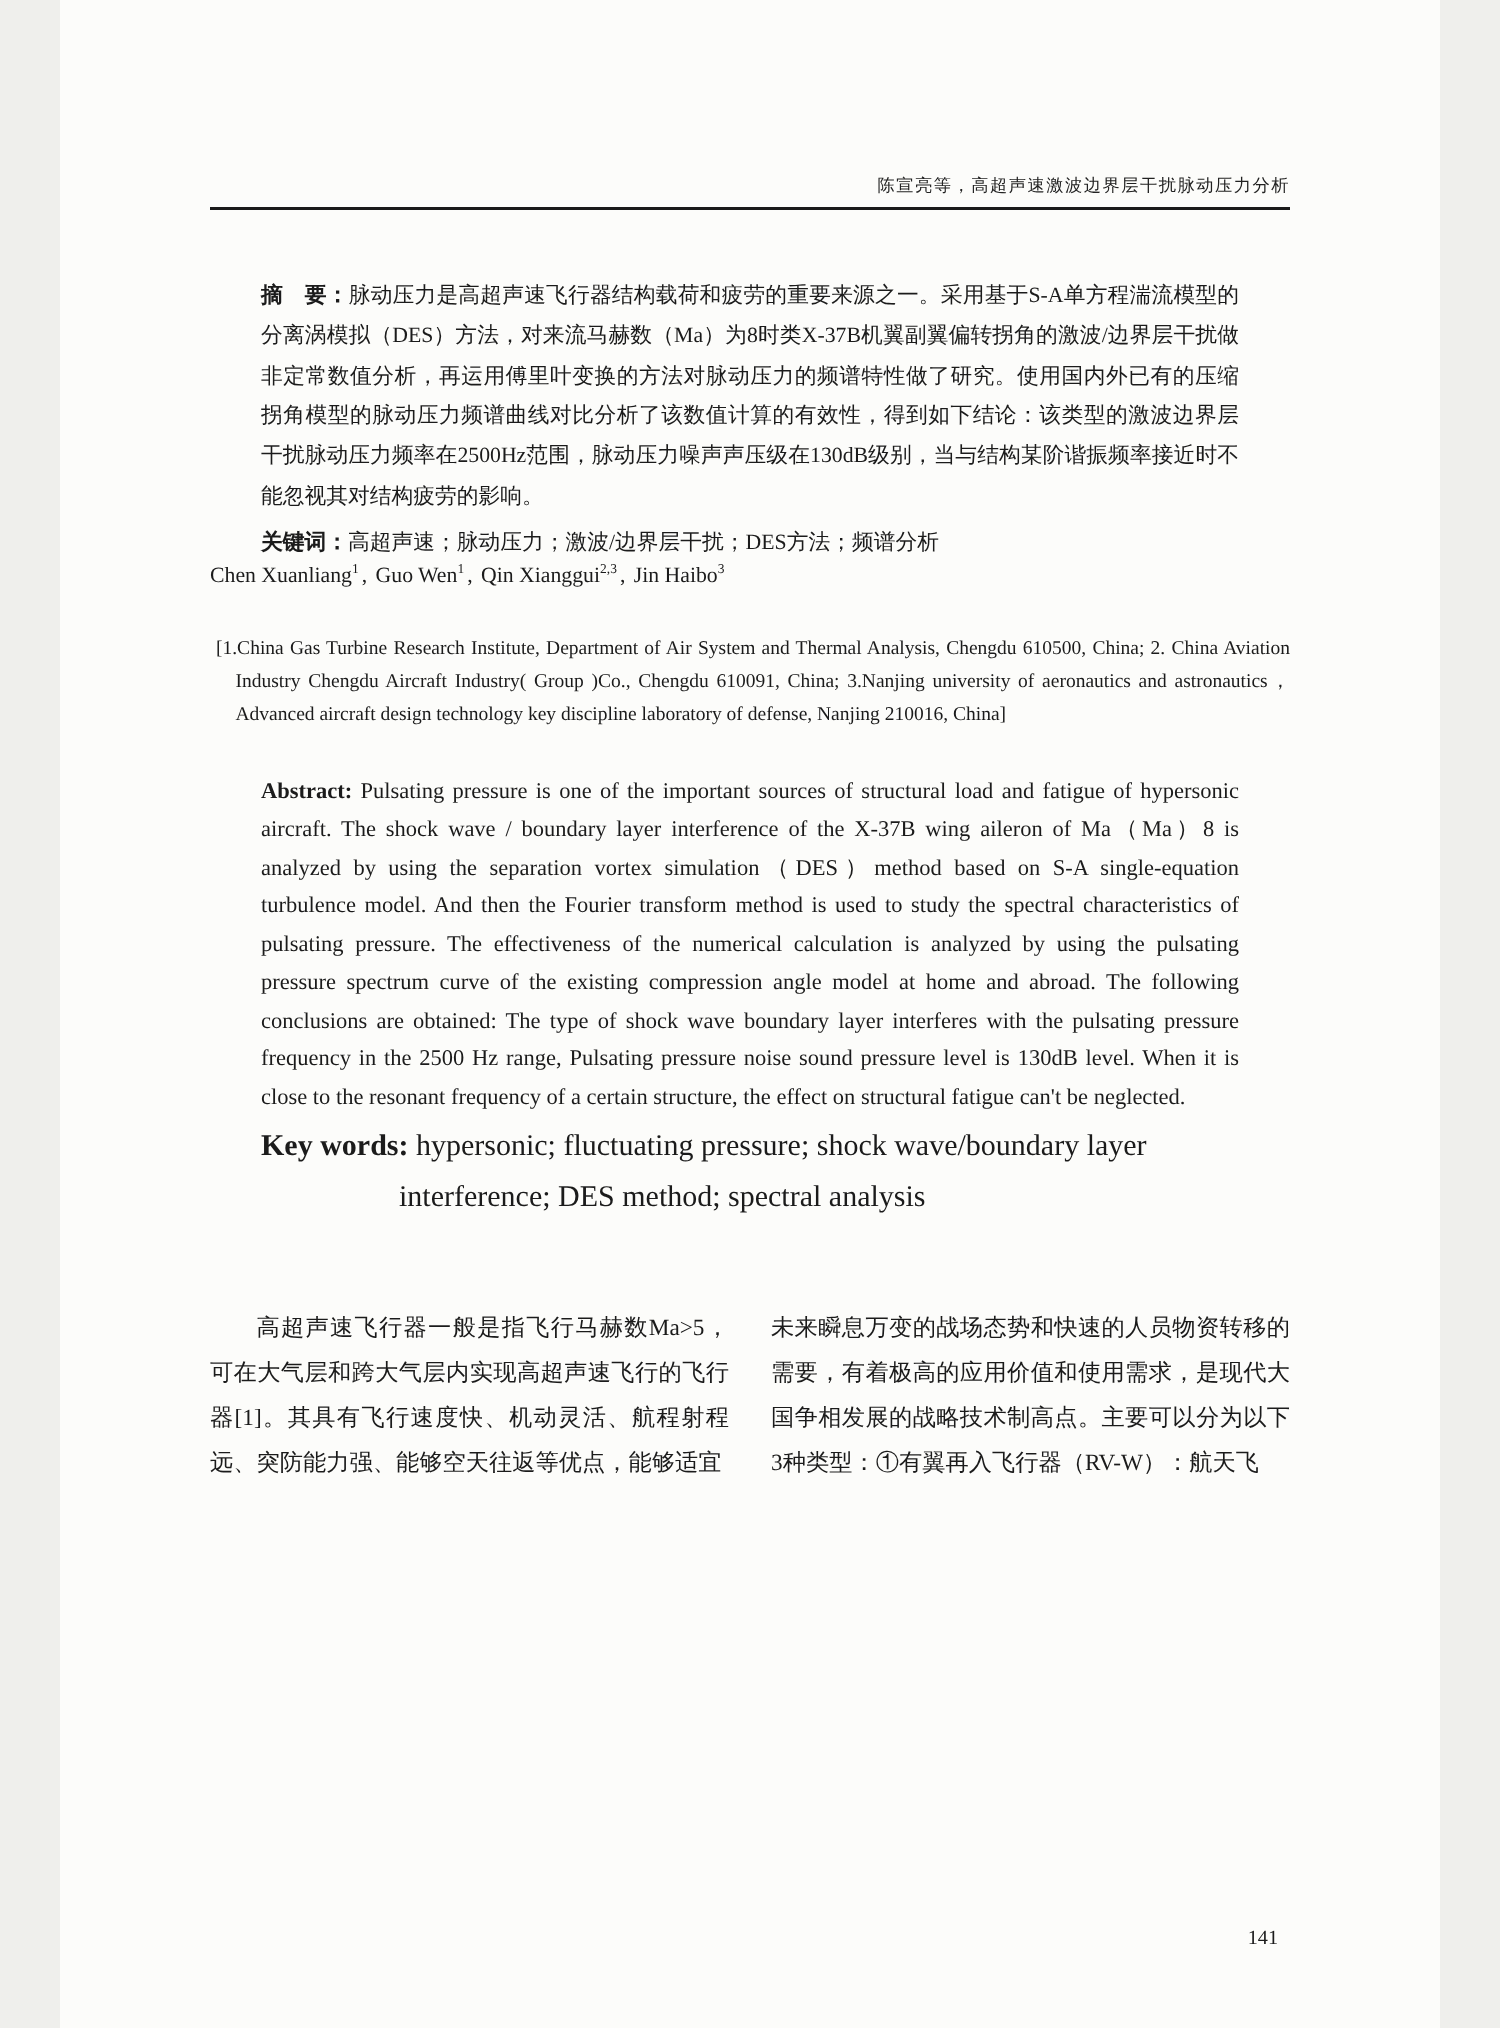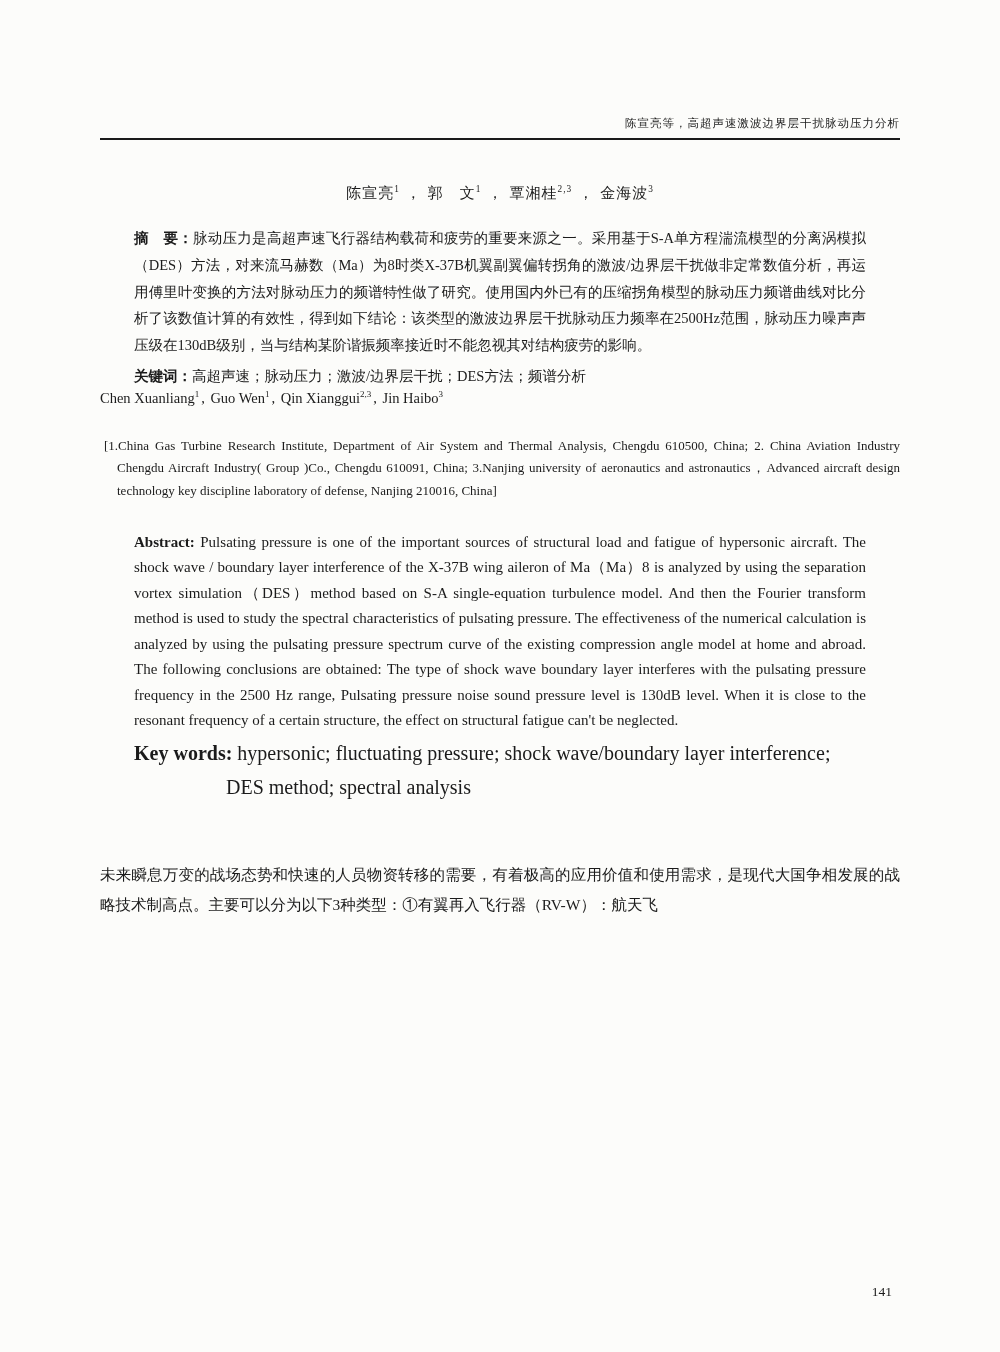--- a/index.html
+++ b/index.html
@@ -1,18 +1,18 @@
 <!DOCTYPE html>
 <html><head>
 <meta charset="utf-8">
 <style>
   html,body{margin:0;padding:0;background:#efefec;}
   .page{
     position:relative;
-    width:1000px;
+    width:920px;
     min-height:1352px;
     margin:0 auto;
     background:#fcfcfa;
     box-sizing:border-box;
     padding:116px 100px 40px 100px;
     font-family:"Liberation Serif","DejaVu Serif",serif;
     color:#1b1b1b;
   }
   .running-header{
     text-align:right;
@@ -117,37 +117,39 @@
 </style>
 </head>
 <body>
 
 <div class="page">
 
   <div class="running-header">陈宣亮等，高超声速激波边界层干扰脉动压力分析</div>
   <div class="header-rule"></div>
 
 
-  <div class="zh-authors"><span>陈宣亮</span><sup>1</sup><span class="sep">，</span><span>郭　文</span><sup>1</sup><span class="sep">，</span><span>覃湘桂</span><sup>2,3</sup><span class="sep">，</span><span>金海波</span><sup>3</sup></div>
 
 
   <div class="zh-abstract"><span class="bold">摘　要：</span><span>脉动压力是高超声速飞行器结构载荷和疲劳的重要来源之一。采用基于S-A单方程湍流模型的分离涡模拟（DES）方法，对来流马赫数（Ma）为8时类X-37B机翼副翼偏转拐角的激波/边界层干扰做非定常数值分析，再运用傅里叶变换的方法对脉动压力的频谱特性做了研究。使用国内外已有的压缩拐角模型的脉动压力频谱曲线对比分析了该数值计算的有效性，得到如下结论：该类型的激波边界层干扰脉动压力频率在2500Hz范围，脉动压力噪声声压级在130dB级别，当与结构某阶谐振频率接近时不能忽视其对结构疲劳的影响。</span></div>
 
   <div class="zh-keywords"><span class="bold">关键词：</span><span>高超声速；脉动压力；激波/边界层干扰；DES方法；频谱分析</span></div>
 
 
   <div class="en-authors"><span>Chen Xuanliang</span><sup>1</sup><span class="sep">, </span><span>Guo Wen</span><sup>1</sup><span class="sep">, </span><span>Qin Xianggui</span><sup>2,3</sup><span class="sep">, </span><span>Jin Haibo</span><sup>3</sup></div>
 
   <div class="en-affil">[1.China Gas Turbine Research Institute, Department of Air System and Thermal Analysis, Chengdu 610500, China; 2. China Aviation Industry Chengdu Aircraft Industry( Group )Co., Chengdu 610091, China; 3.Nanjing university of aeronautics and astronautics，Advanced aircraft design technology key discipline laboratory of defense, Nanjing 210016, China]</div>
 
   <div class="en-abstract"><span class="bold">Abstract: </span><span>Pulsating pressure is one of the important sources of structural load and fatigue of hypersonic aircraft. The shock wave / boundary layer interference of the X-37B wing aileron of Ma（Ma）8 is analyzed by using the separation vortex simulation（DES）method based on S-A single-equation turbulence model. And then the Fourier transform method is used to study the spectral characteristics of pulsating pressure. The effectiveness of the numerical calculation is analyzed by using the pulsating pressure spectrum curve of the existing compression angle model at home and abroad. The following conclusions are obtained: The type of shock wave boundary layer interferes with the pulsating pressure frequency in the 2500 Hz range, Pulsating pressure noise sound pressure level is 130dB level. When it is close to the resonant frequency of a certain structure, the effect on structural fatigue can't be neglected.</span></div>
 
   <div class="en-keywords"><span class="bold">Key words: </span><span>hypersonic; fluctuating pressure; shock wave/boundary layer interference; DES method; spectral analysis</span></div>
 
   <div class="body-columns">
+    <div class="col col-left">
+      <p>高超声速飞行器一般是指飞行马赫数Ma&gt;5，可在大气层和跨大气层内实现高超声速飞行的飞行器[1]。其具有飞行速度快、机动灵活、航程射程远、突防能力强、能够空天往返等优点，能够适宜</p>
+    </div>
     <div class="col col-right">
       <p>未来瞬息万变的战场态势和快速的人员物资转移的需要，有着极高的应用价值和使用需求，是现代大国争相发展的战略技术制高点。主要可以分为以下3种类型：①有翼再入飞行器（RV-W）：航天飞</p>
     </div>
   </div>
 
   <div class="page-number">141</div>
 
 </div>
 
 </body></html>

